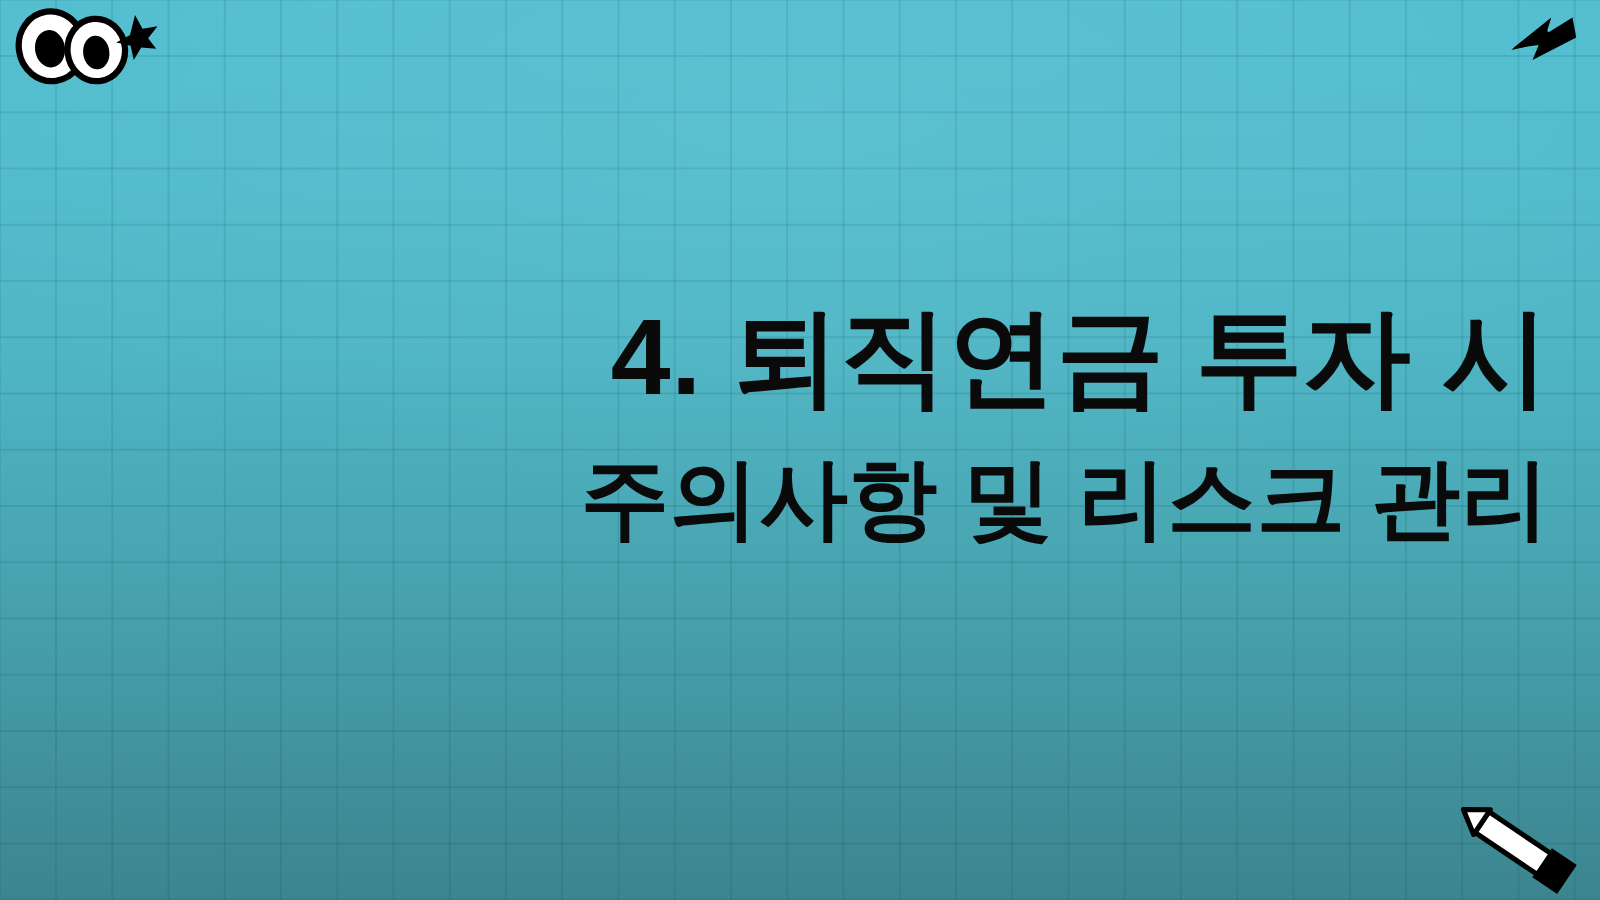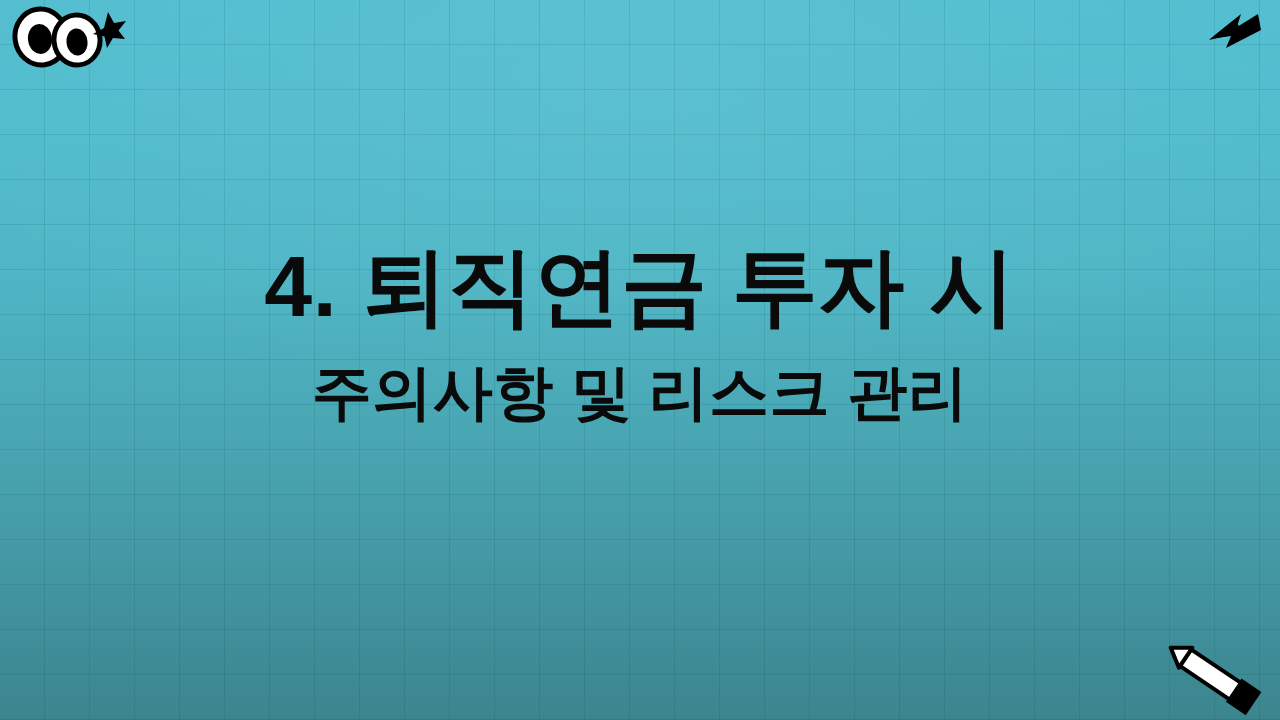--- a/index.html
+++ b/index.html
@@ -76,37 +76,37 @@
     width: 112px;
     height: 78px;
   }
 
   
   #title-block {
     position: absolute;
     left: 0;
     right: 0;
     top: 224px;
-    text-align: center;
+    text-align: right;
     padding: 0 40px;
     box-sizing: border-box;
   }
 
   .title-line {
     display: block;
     color: #0a0a0a;
     font-size: 86px;
     line-height: 1.45;
     font-weight: 700;
     letter-spacing: 0.5px;
     white-space: nowrap;
   }
 
   #title-line-2 {
-    font-size: 60px;
+    font-size: 71px;
   }
 </style>
 </head>
 <body>
 
 <div id="slide">
 
   <div id="bg-gradient"></div>
   <div id="bg-grid"></div>
   <div id="bg-sheen"></div>

